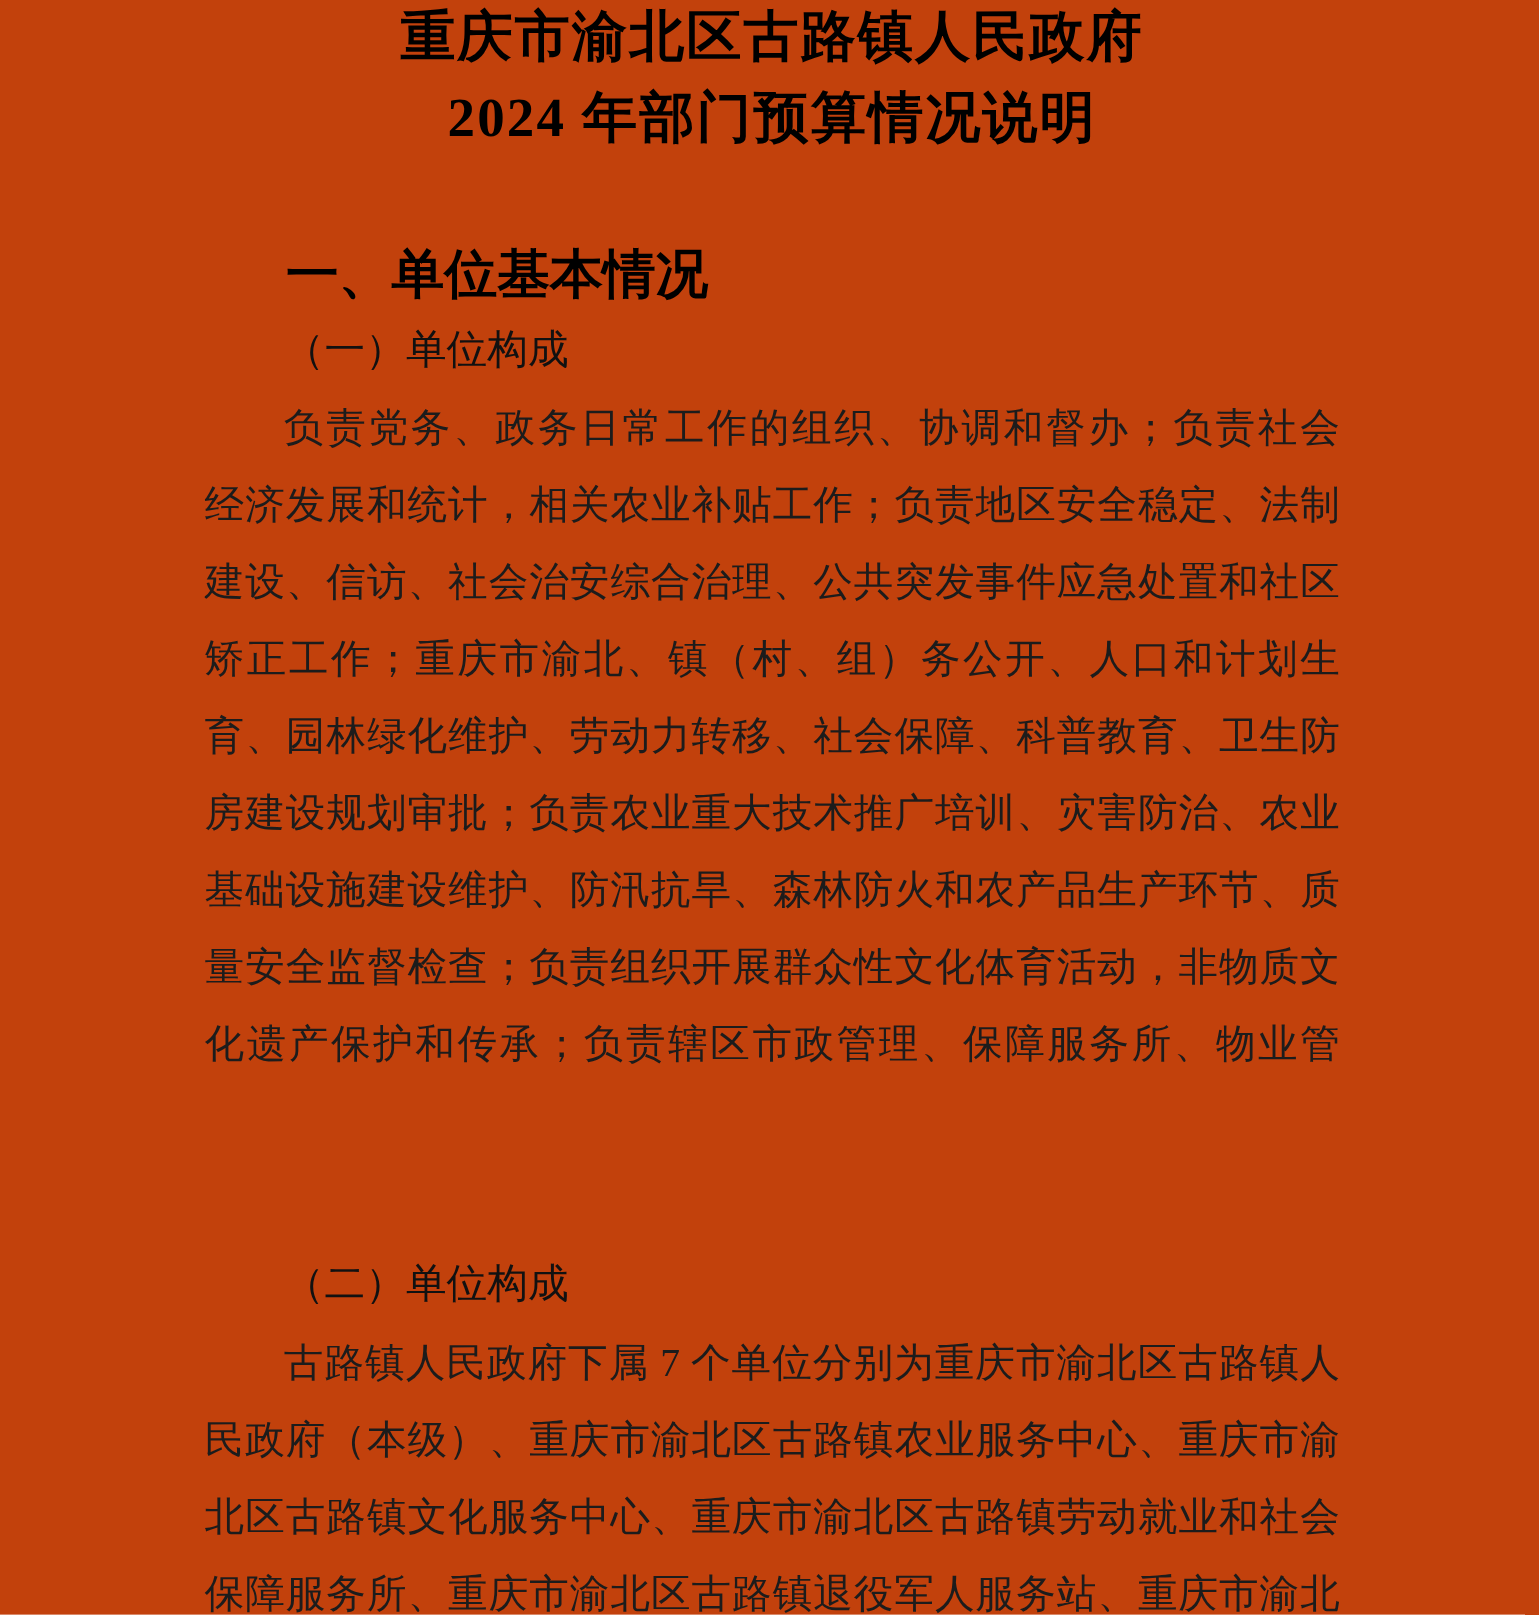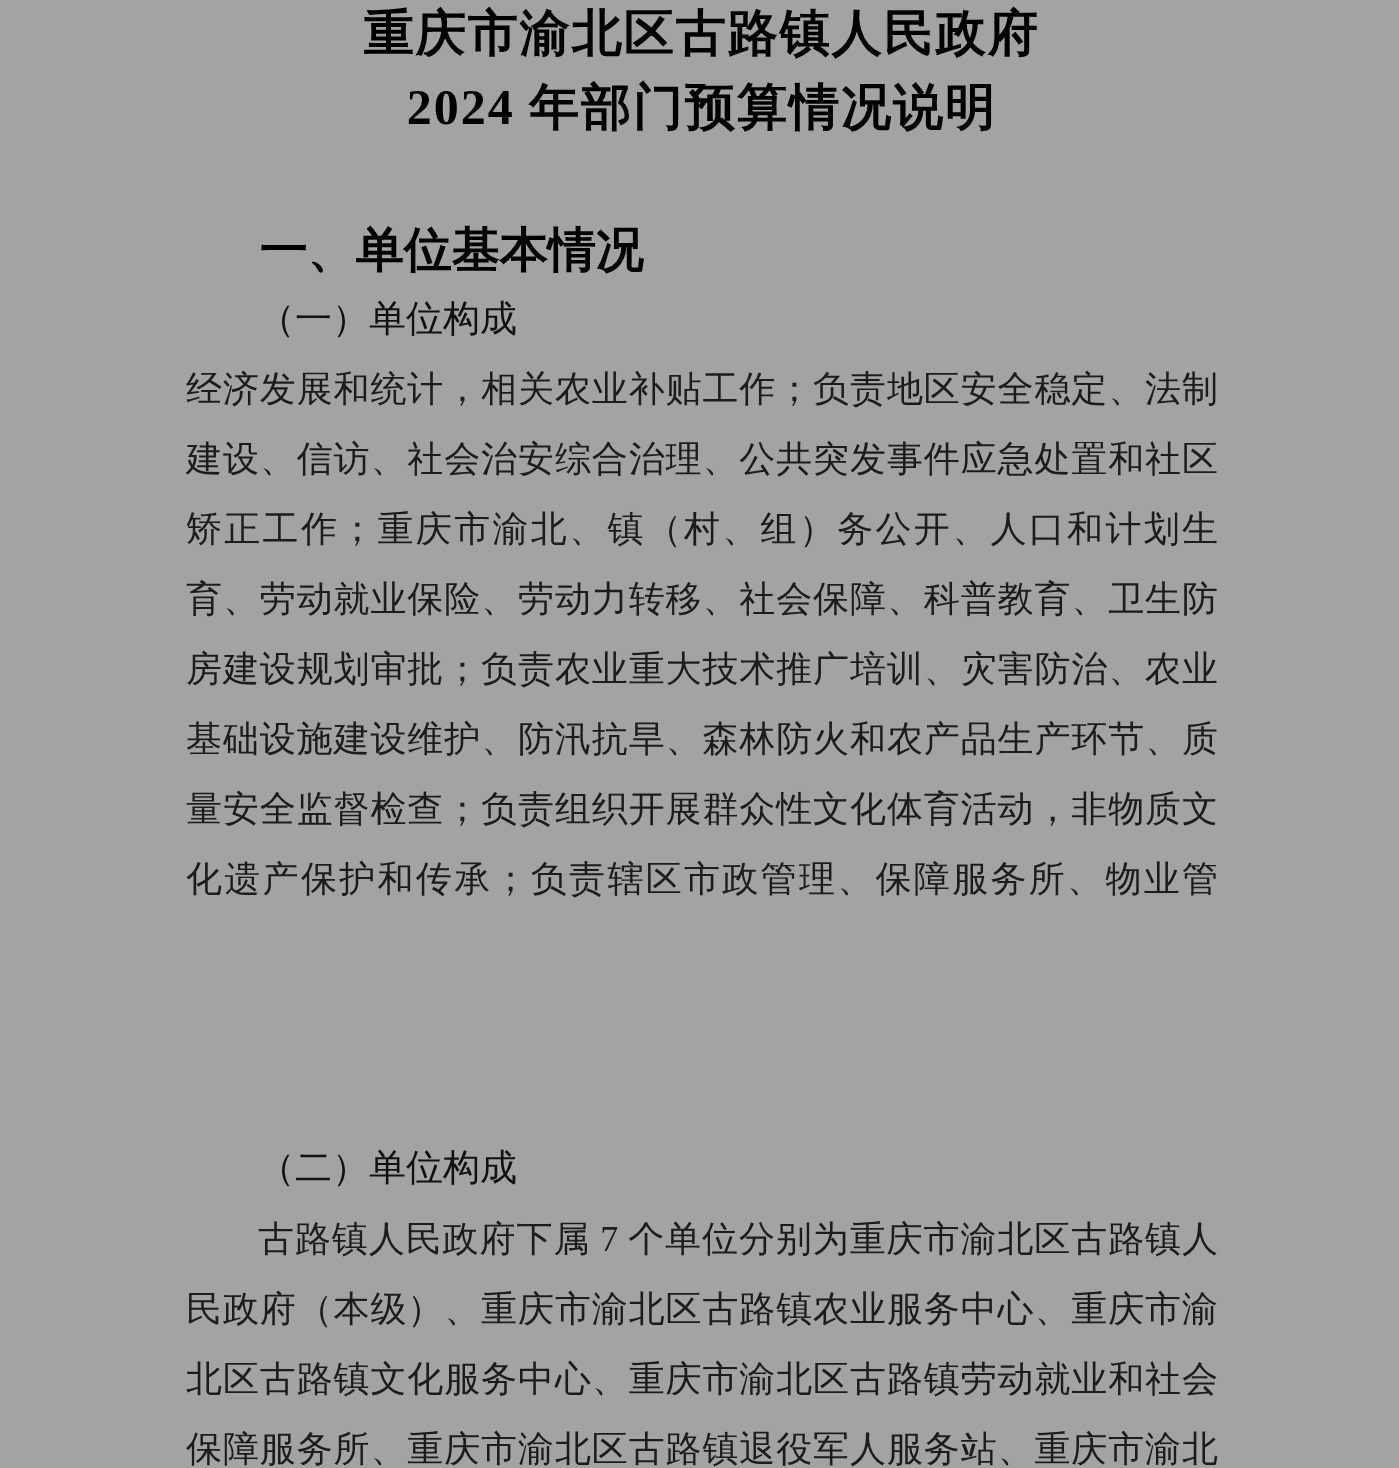--- a/index.html
+++ b/index.html
@@ -4,21 +4,21 @@
 <style>
   html, body {
     margin: 0;
     padding: 0;
     background: #ffffff;
   }
   .page {
     position: relative;
     width: 1399px;
     height: 1468px;
-    background: #a3a3a3;
+    background: #c2410c;
     color: #000000;
     overflow: hidden;
     font-family: "Liberation Serif", "DejaVu Serif", serif;
   }
   .doc-title {
     position: absolute;
     top: -4px;
     left: 186px;
     width: 1032px;
     margin: 0;
@@ -92,24 +92,25 @@
   <h1 class="doc-title">
     <div>重庆市渝北区古路镇人民政府</div>
     <div>2024 年部门预算情况说明</div>
   </h1>
 
   <div id="pos-h1" class="h1">一、单位基本情况</div>
 
   <div id="pos-h2a" class="h2">（一）单位构成</div>
 
   <div id="pos-p1" class="para">
+    <div class="line first">负责党务、政务日常工作的组织、协调和督办；负责社会</div>
     <div class="line">经济发展和统计，相关农业补贴工作；负责地区安全稳定、法制</div>
     <div class="line">建设、信访、社会治安综合治理、公共突发事件应急处置和社区</div>
     <div class="line">矫正工作；重庆市渝北、镇（村、组）务公开、人口和计划生</div>
-    <div class="line">育、劳动就业保险、劳动力转移、社会保障、科普教育、卫生防</div>
+    <div class="line">育、园林绿化维护、劳动力转移、社会保障、科普教育、卫生防</div>
     <div class="line">房建设规划审批；负责农业重大技术推广培训、灾害防治、农业</div>
     <div class="line">基础设施建设维护、防汛抗旱、森林防火和农产品生产环节、质</div>
     <div class="line">量安全监督检查；负责组织开展群众性文化体育活动，非物质文</div>
     <div class="line">化遗产保护和传承；负责辖区市政管理、保障服务所、物业管</div>
   </div>
 
   <div id="pos-h2b" class="h2">（二）单位构成</div>
 
   <div id="pos-p2" class="para">
     <div class="line first">古路镇人民政府下属 7 个单位分别为重庆市渝北区古路镇人</div>

